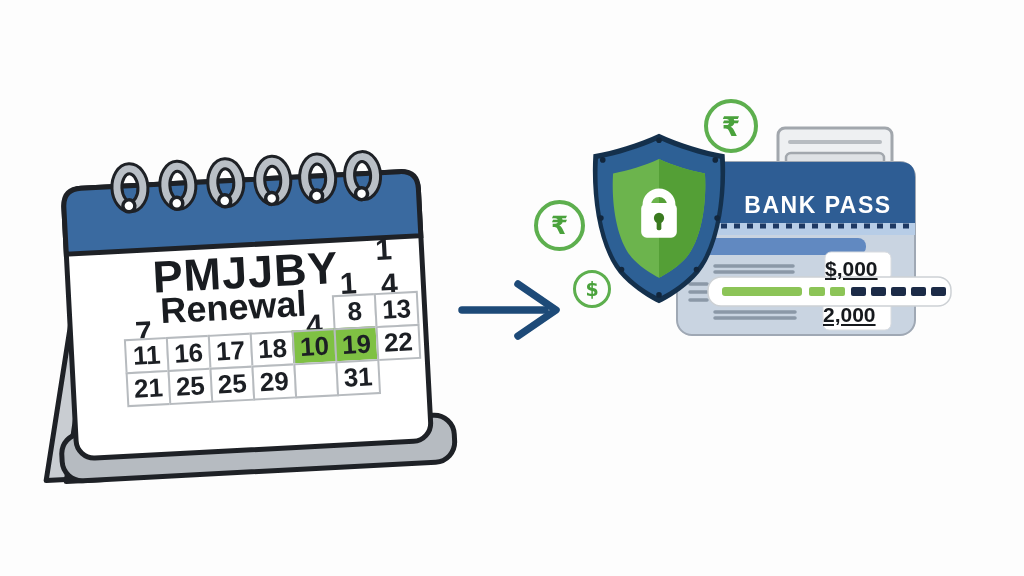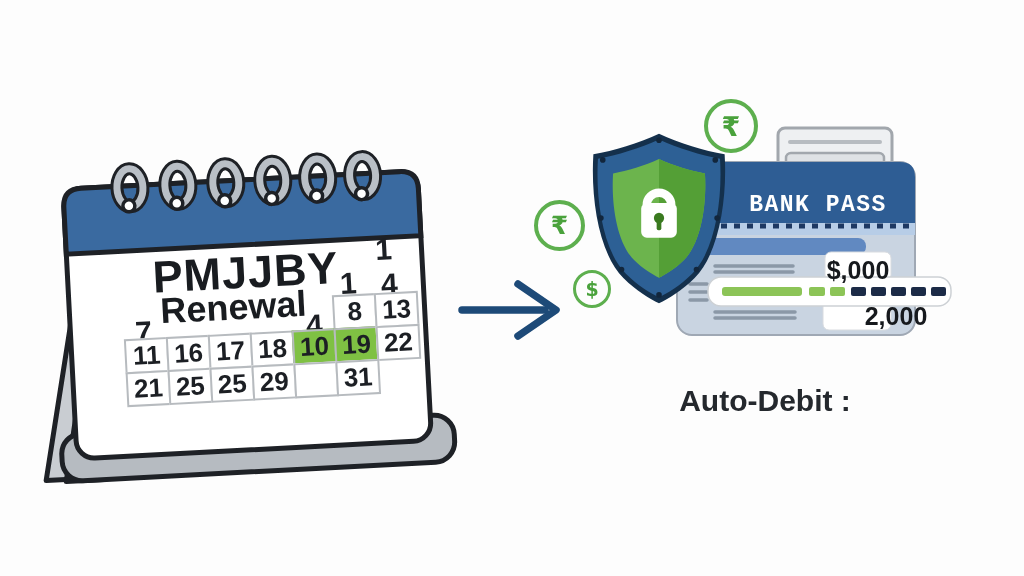--- a/index.html
+++ b/index.html
@@ -18,24 +18,24 @@
          font-size:30px;font-weight:700;color:#1c1f24;}
   .cell{position:absolute;width:44px;height:35px;box-sizing:border-box;border:2px solid #b7bbbf;
         background:#ffffff;display:flex;align-items:center;justify-content:center;
         font-size:26px;font-weight:700;color:#1c1f24;}
   .cell.green{background:#7fc143;}
 
   
   #passbook{left:640px;top:120px;width:322px;height:230px;z-index:2;}
   #passbook svg{position:absolute;left:0;top:0;}
   .bank-title{position:absolute;left:98px;top:74px;width:160px;text-align:center;
-              font-size:23px;font-weight:700;letter-spacing:1.5px;color:#ffffff;line-height:1;font-family:Liberation Mono, monospace;}
-  .amount{position:absolute;text-align:center;font-size:25px;font-weight:800;color:#16191d;line-height:1;}
+              font-size:23px;font-weight:700;letter-spacing:1.5px;color:#ffffff;line-height:1;}
+  .amount{position:absolute;font-size:21px;font-weight:800;color:#16191d;line-height:1;text-decoration:underline;}
   #amount-top{left:185px;top:138px;width:66px;}
-  #amount-bottom{left:183px;top:184px;width:68px;padding-left:39px;}
+  #amount-bottom{left:183px;top:184px;width:68px;}
 
   #shield{left:584px;top:126px;width:150px;height:184px;z-index:5;}
   #arrow{left:450px;top:276px;width:115px;height:68px;z-index:1;}
 
   .badge{position:absolute;border-radius:50%;border:4px solid #5daf4e;color:#4aa23c;
          display:flex;align-items:center;justify-content:center;font-weight:700;background:transparent;
          font-family:"DejaVu Sans",sans-serif;z-index:6;}
   #badge-rupee-top{left:704px;top:99px;width:46px;height:46px;font-size:27px;}
   #badge-rupee-left{left:534px;top:200px;width:43px;height:43px;font-size:25px;}
   #badge-dollar{left:573px;top:270px;width:32px;height:32px;font-size:19px;border-width:3px;}
@@ -202,16 +202,15 @@
       <circle cx="0" cy="0" r="5.5" fill="#3a7a20"></circle>
       <rect x="-2.5" y="2" width="5" height="11" rx="2" fill="#3a7a20"></rect>
     </g>
   </svg>
 
   <div id="badge-rupee-top" class="badge">₹</div>
   <div id="badge-rupee-left" class="badge">₹</div>
   <div id="badge-dollar" class="badge">$</div>
 
   <div id="caption" class="abs">
-    <div>Auto-Debit :</div>
   </div>
 
 </div>
 
 </body></html>

